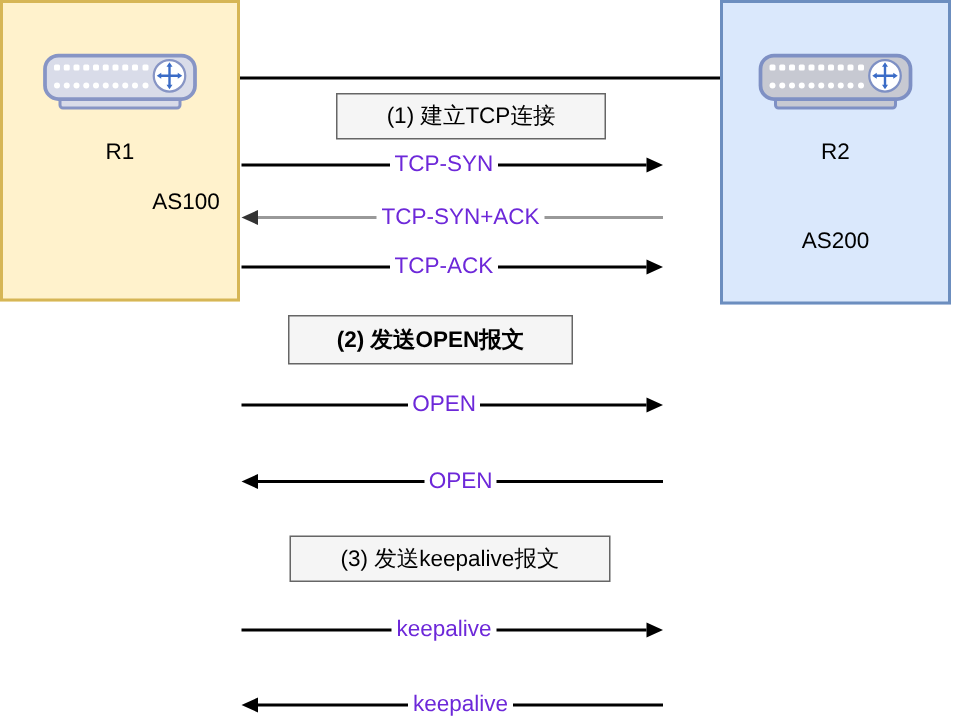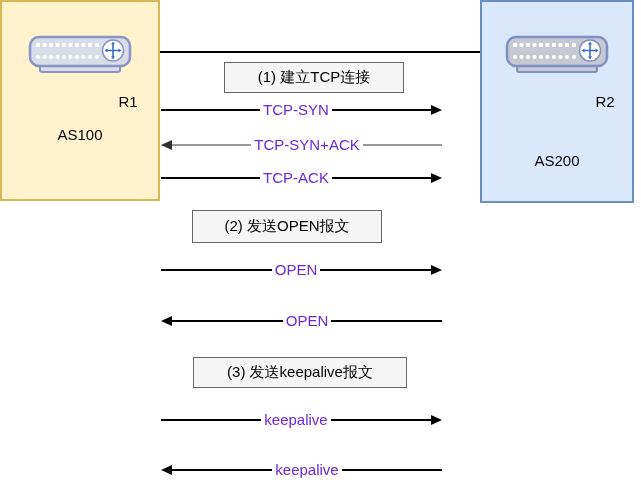--- a/index.html
+++ b/index.html
@@ -8,29 +8,29 @@
 
   
   .connector{position:absolute;left:126px;top:51px;width:388px;height:2px;background:#000;z-index:1;}
 
   
   .node-box{position:absolute;top:0;box-sizing:border-box;z-index:2;}
   .node-box.left{left:0;width:160px;height:201px;background:#FFF2CC;border:2px solid #D6B656;}
   .node-box.right{left:480px;width:154px;height:203px;background:#DAE8FC;border:2px solid #6C8EBF;}
   .router{position:absolute;left:50%;transform:translateX(-50%);top:33px;width:104px;height:42px;}
   .node-label{position:absolute;left:0;width:100%;text-align:center;font-size:15px;color:#000;}
-  .name-pos{top:91px;padding-left:48px;}
-  .as-pos-left{top:124px;}
+  .name-pos{top:91px;}
+  .as-pos-left{top:124px;padding-left:44px;}
   .as-pos-right{top:150px;}
 
   
   .step-box{position:absolute;box-sizing:border-box;background:#F5F5F5;border:1px solid #666666;
             display:flex;align-items:center;justify-content:center;font-size:15px;color:#000;z-index:3;white-space:nowrap;}
   .step1{left:200px;top:62px;width:180px;height:31px;margin-left:24px;}
-  .step2{left:192px;top:210px;width:190px;height:33px;}
+  .step2{left:192px;top:210px;width:190px;height:33px;font-weight:bold;}
   .step3{left:193px;top:357px;width:214px;height:31px;text-align:center;}
 
   
   .msg{position:absolute;left:161px;width:281px;height:20px;display:flex;align-items:center;z-index:3;}
   .msg .seg{flex:1;height:2px;background:#000;}
   .msg .msg-label{font-size:15px;color:#6d28d9;padding:0 3px;white-space:nowrap;line-height:20px;}
   .ah{width:0;height:0;flex:0 0 auto;}
   .ah.right{border-top:5px solid transparent;border-bottom:5px solid transparent;border-left:11px solid #000;}
   .ah.left{border-top:5px solid transparent;border-bottom:5px solid transparent;border-right:11px solid #000;}
   .msg.gray .seg{background:#999999;}

